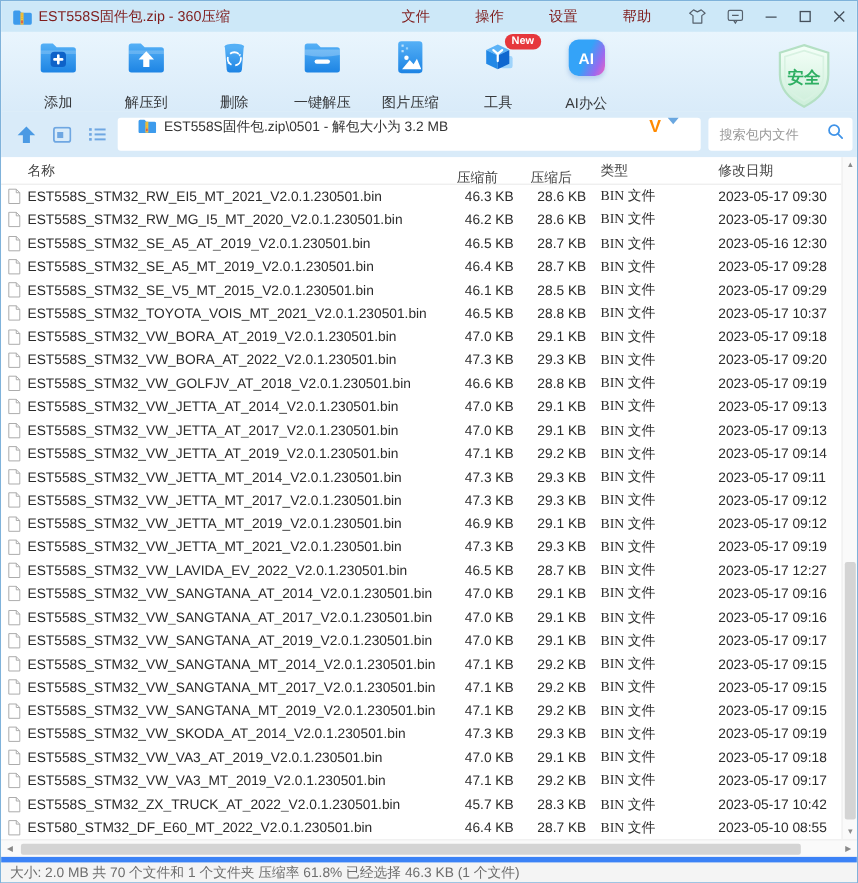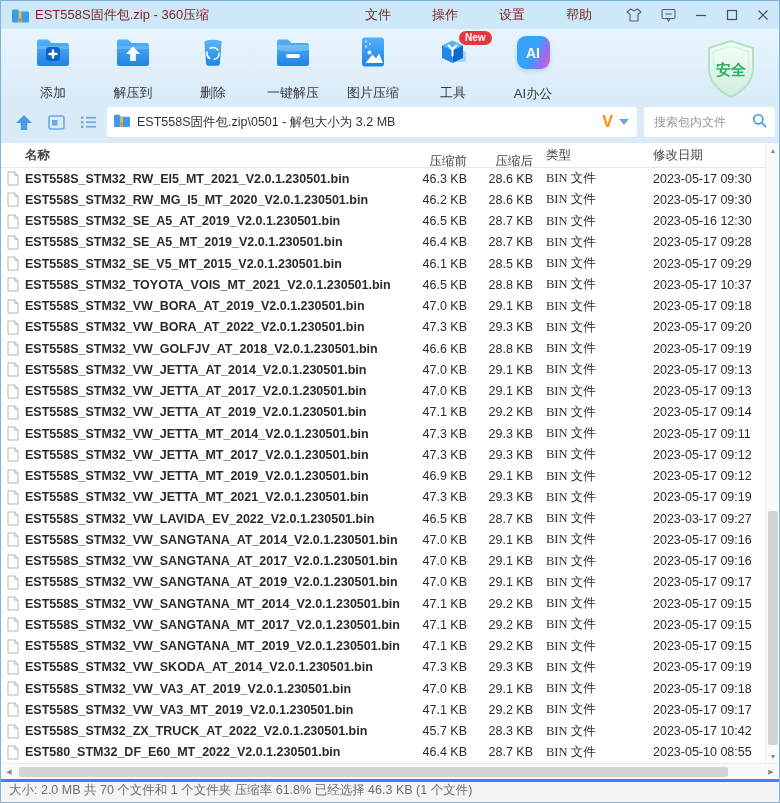--- a/index.html
+++ b/index.html
@@ -28,55 +28,55 @@
     line-height:14px;padding:0 6px;border-radius:8px;font-weight:bold;}
   .ai-ic{width:33px;height:33px;border-radius:9px;display:flex;align-items:center;justify-content:center;
     background:linear-gradient(115deg,#34a3f8 48%,#9b69ef 78%,#f263c0 100%);
     color:#fff;font-weight:bold;font-size:14px;box-shadow:0 2px 4px rgba(60,120,200,.25);}
   .shield{position:absolute;right:20px;top:10px;width:56px;height:60px;cursor:pointer;}
   
   .navbar{position:absolute;top:100px;left:0;right:0;height:42px;background:#d9ebf9;
     display:flex;align-items:center;padding-left:10px;}
   .navico{display:flex;align-items:center;justify-content:center;width:26px;height:26px;cursor:pointer;}
   .addressbox{width:530px;height:30px;background:#fff;border-radius:3px;margin-left:6px;
-    display:flex;align-items:center;padding:0 6px;}
+    display:flex;align-items:flex-start;padding:0 18px;}
   .addressbox .path{flex:1;font-size:12.5px;color:#333;margin-left:7px;white-space:nowrap;overflow:hidden;}
   .vlogo{color:#ff8a00;font-weight:800;font-size:16px;margin-right:6px;}
   .vcaret{width:0;height:0;border-left:5px solid transparent;border-right:5px solid transparent;
     border-top:6px solid #6aa7e0;margin-right:2px;}
   .searchbox{width:131px;height:30px;background:#fff;border-radius:3px;margin-left:7px;
     display:flex;align-items:center;padding:0 8px;}
   .searchbox input{border:none;outline:none;flex:1;min-width:0;font-size:12px;color:#333;
     font-family:"Liberation Sans",sans-serif;background:transparent;}
   .searchbox input::placeholder{color:#9a9a9a;}
   
   .colheader{position:absolute;top:142px;left:0;width:764px;height:25px;background:#fff;
     border-bottom:1px solid #e7e7e7;display:flex;align-items:center;padding-left:6px;
     font-size:12.5px;color:#454545;}
   
   .filelist{position:absolute;top:167px;left:0;width:764px;height:595px;overflow:hidden;background:#fff;}
   .frow{display:flex;align-items:center;height:21.25px;font-size:12.5px;color:#2b2b2b;padding-left:6px;cursor:default;}
   .c-icon{width:18px;flex:none;display:flex;align-items:center;}
-  .c-name{width:376px;flex:none;white-space:nowrap;overflow:hidden;font-weight:bold;}
+  .c-name{width:376px;flex:none;white-space:nowrap;overflow:hidden;}
   .c-before,.c-after{width:66px;flex:none;text-align:right;}
   .c-type{width:96px;flex:none;padding-left:13px;font-family:Liberation Serif, serif;}
   .c-date{flex:1;padding-left:24px;white-space:nowrap;overflow:hidden;min-width:0;}
-  .hcell{text-align:right;margin-top:12px;}
+  .hcell{text-align:center;margin-top:12px;}
   
   .vscroll{position:absolute;top:142px;right:0;width:14px;height:620px;background:#fafafa;border-left:1px solid #ededed;}
   .vthumb{position:absolute;top:368px;left:2px;width:10px;height:234px;background:#d4d4d4;border-radius:2px;}
   .varrow{position:absolute;left:0;width:14px;height:14px;display:flex;align-items:center;justify-content:center;
     color:#8a8a8a;font-size:7px;}
   .hscroll{position:absolute;top:762px;left:0;right:0;height:16px;background:#fafafa;border-top:1px solid #ededed;}
   .hthumb{position:absolute;top:3px;left:18px;width:709px;height:10px;background:#d4d4d4;border-radius:2px;}
   .harrow{position:absolute;top:0;width:16px;height:16px;display:flex;align-items:center;justify-content:center;
     color:#8a8a8a;font-size:7px;}
   
   .statusbar{position:absolute;top:778px;left:0;right:0;bottom:0;background:#f4f4f4;
-    border-top:3px solid #3b82f6;display:flex;align-items:flex-start;padding-left:8px;
+    border-top:5px solid #3b82f6;display:flex;align-items:flex-end;padding-left:8px;
     font-size:12.5px;color:#6d6d6d;}
 </style>
 </head>
 <body>
 
 <svg width="0" height="0" style="position:absolute">
   <defs>
     <linearGradient id="gf" x1="0" y1="0" x2="0" y2="1">
       <stop offset="0" stop-color="#55b0f6"></stop>
         <stop offset="1" stop-color="#1d84e4"></stop>
@@ -515,21 +515,21 @@
       <span class="c-icon">
         <svg width="12" height="15" viewBox="0 0 12 15">
           <path d="M1 1 h6.8 L11 4.2 V14 H1 Z" fill="#fff" stroke="#ababab" stroke-width="0.9"></path>
           <path d="M7.8 1 V4.2 H11" fill="none" stroke="#ababab" stroke-width="0.9"></path>
         </svg>
       </span>
       <span class="c-name"><span class="txt">EST558S_STM32_VW_LAVIDA_EV_2022_V2.0.1.230501.bin</span></span>
       <span class="c-before">46.5 KB</span>
       <span class="c-after">28.7 KB</span>
       <span class="c-type">BIN 文件</span>
-      <span class="c-date">2023-03-17 09:27</span>
+      <span class="c-date">2023-05-17 12:27</span>
     </div>
 
     <div class="frow">
       <span class="c-icon">
         <svg width="12" height="15" viewBox="0 0 12 15">
           <path d="M1 1 h6.8 L11 4.2 V14 H1 Z" fill="#fff" stroke="#ababab" stroke-width="0.9"></path>
           <path d="M7.8 1 V4.2 H11" fill="none" stroke="#ababab" stroke-width="0.9"></path>
         </svg>
       </span>
       <span class="c-name"><span class="txt">EST558S_STM32_VW_SANGTANA_AT_2014_V2.0.1.230501.bin</span></span>

